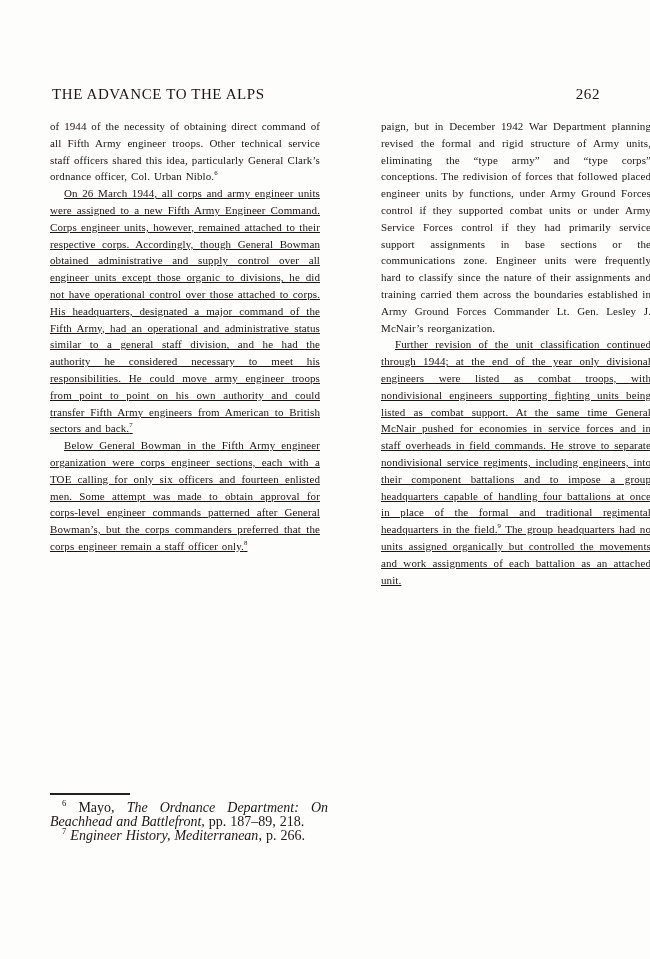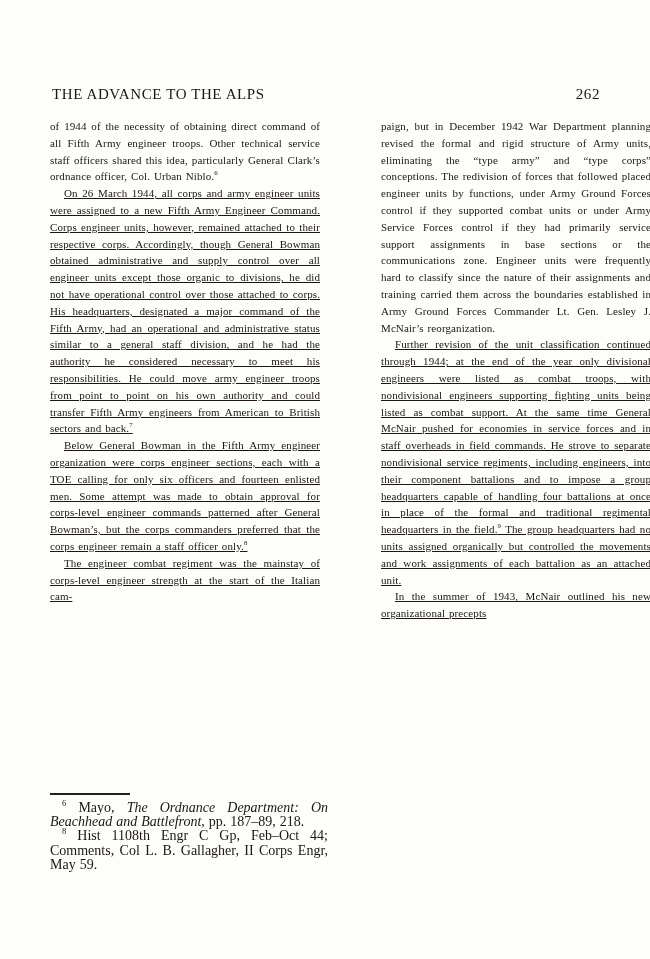--- a/index.html
+++ b/index.html
@@ -77,29 +77,27 @@
 
   <div class="running-header">
     <span>THE ADVANCE TO THE ALPS</span>
     <span>262</span>
   </div>
 
   <div class="col-body left">
       <p class="para">of 1944 of the necessity of obtaining direct command of all Fifth Army engineer troops. Other technical service staff officers shared this idea, particularly General Clark’s ordnance officer, Col. Urban Niblo.<sup>6</sup></p>
       <p class="para indent">On 26 March 1944, all corps and army engineer units were assigned to a new Fifth Army Engineer Command. Corps engineer units, however, remained attached to their respective corps. Accordingly, though General Bowman obtained administrative and supply control over all engineer units except those organic to divisions, he did not have operational control over those attached to corps. His headquarters, designated a major command of the Fifth Army, had an operational and administrative status similar to a general staff division, and he had the authority he considered necessary to meet his responsibilities. He could move army engineer troops from point to point on his own authority and could transfer Fifth Army engineers from American to British sectors and back.<sup>7</sup></p>
       <p class="para indent">Below General Bowman in the Fifth Army engineer organization were corps engineer sections, each with a TOE calling for only six officers and fourteen enlisted men. Some attempt was made to obtain approval for corps-level engineer commands patterned after General Bowman’s, but the corps commanders preferred that the corps engineer remain a staff officer only.<sup>8</sup></p>
-      <p class="para indent">The engineer combat regiment was the mainstay of corps-level engineer strength at the start of the Italian cam-</p>
     </div>
 
   <div class="col-body right">
       <p class="para">paign, but in December 1942 War Department planning revised the formal and rigid structure of Army units, eliminating the “type army” and “type corps” conceptions. The redivision of forces that followed placed engineer units by functions, under Army Ground Forces control if they supported combat units or under Army Service Forces control if they had primarily service support assignments in base sections or the communications zone. Engineer units were frequently hard to classify since the nature of their assignments and training carried them across the boundaries established in Army Ground Forces Commander Lt. Gen. Lesley J. McNair’s reorganization.</p>
       <p class="para indent">Further revision of the unit classification continued through 1944; at the end of the year only divisional engineers were listed as combat troops, with nondivisional engineers supporting fighting units being listed as combat support. At the same time General McNair pushed for economies in service forces and in staff overheads in field commands. He strove to separate nondivisional service regiments, including engineers, into their component battalions and to impose a group headquarters capable of handling four battalions at once in place of the formal and traditional regimental headquarters in the field.<sup>9</sup> The group headquarters had no units assigned organically but controlled the movements and work assignments of each battalion as an attached unit.</p>
-      <p class="para indent">In the summer of 1943, McNair outlined his new organizational precepts</p>
     </div>
 
   <div class="col-footnotes left">
     <div class="footnote-separator"></div>
   <p class="footnote"><sup>6</sup> Mayo, <i>The Ordnance Department: On Beachhead and Battlefront</i>, pp. 187–89, 218.</p>
-      <p class="footnote"><sup>8</sup> Hist 1108th Engr C Gp, Feb–Oct 44; Comments, Col L. B. Gallagher, II Corps Engr, May 59.</p>
+      <p class="footnote"><sup>7</sup> <i>Engineer History, Mediterranean</i>, p. 266.</p>
     </div>
 
 
 </div>
 
 </body></html>

